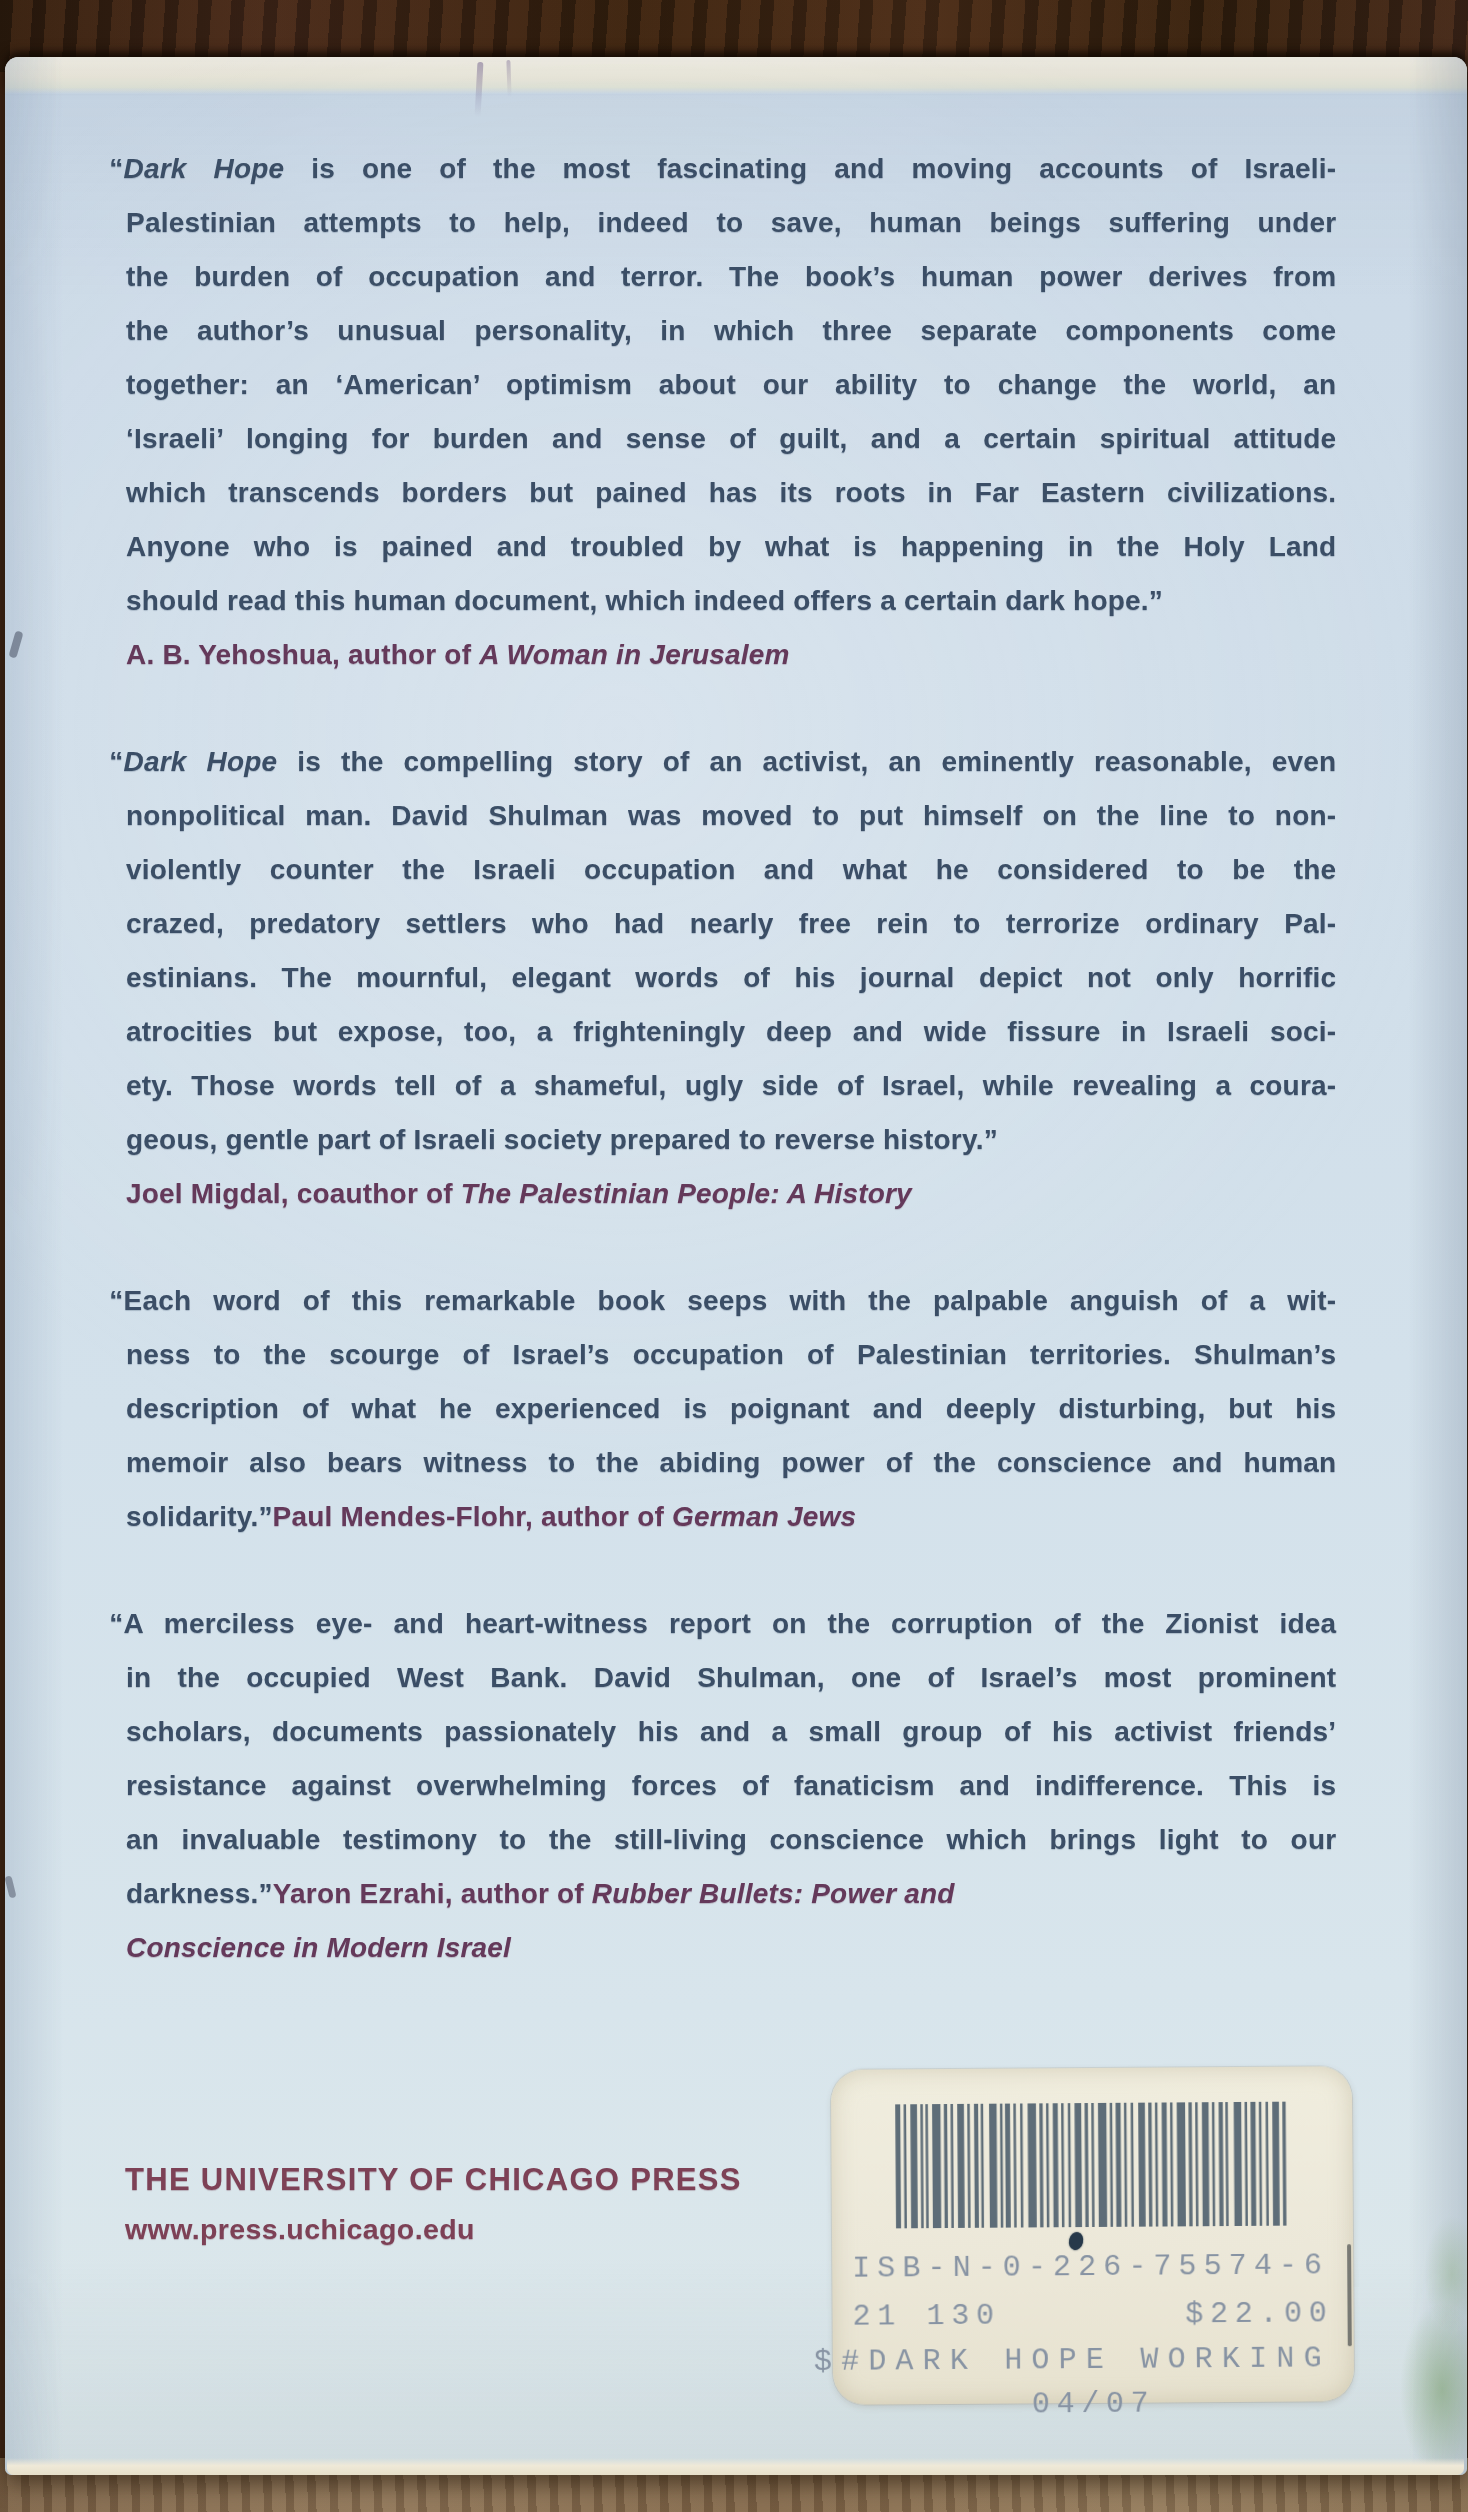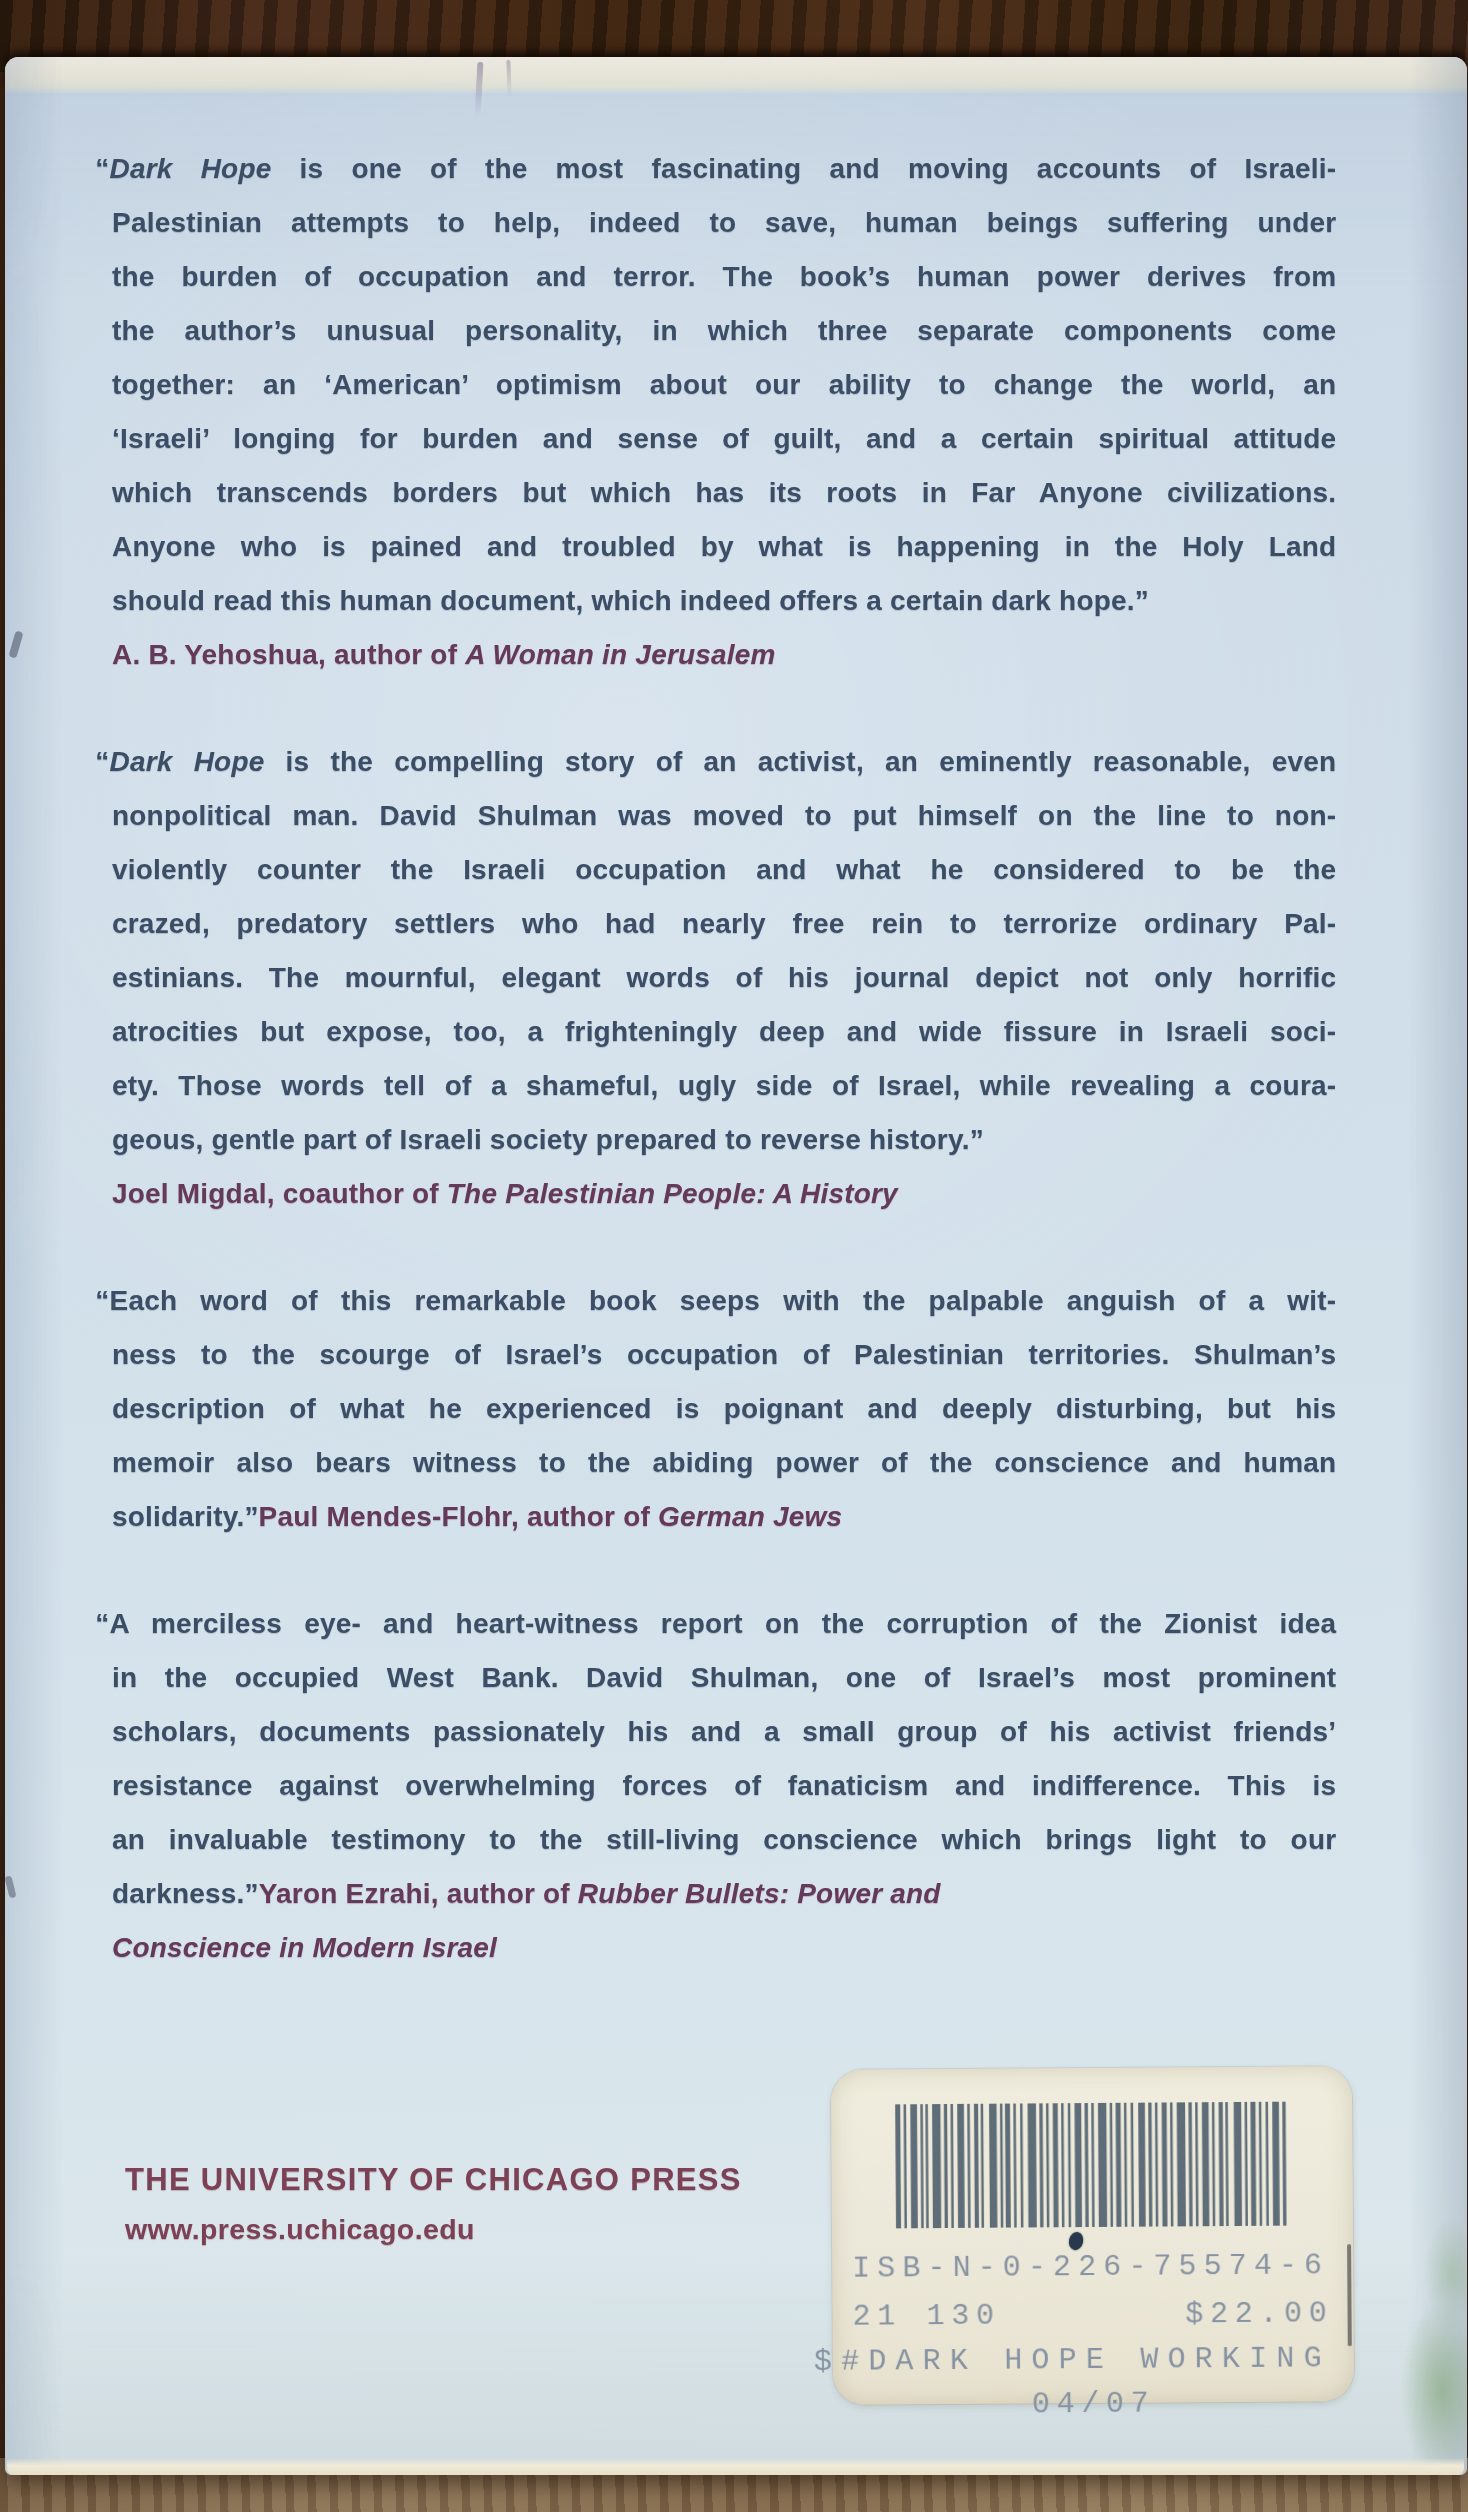--- a/index.html
+++ b/index.html
@@ -40,21 +40,21 @@
     background:linear-gradient(rgba(96,78,128,0.35),rgba(96,78,128,0));transform:rotate(-2deg);border-radius:3.3px;}
   .speck-1{position:absolute;left:6.7px;top:574px;width:7.5px;height:27px;background:rgba(45,50,70,0.45);
     transform:rotate(16deg);border-radius:4.2px;}
   .speck-2{position:absolute;left:1.7px;top:1819px;width:6.7px;height:22px;background:rgba(45,50,70,0.40);
     transform:rotate(-14deg);border-radius:4.2px;}
   .green-smudge{position:absolute;right:0;bottom:8.4px;width:100px;height:276px;pointer-events:none;
     background:radial-gradient(60% 45% at 75% 72%, rgba(120,158,104,0.55), rgba(120,158,104,0) 70%),
                radial-gradient(40% 30% at 85% 30%, rgba(130,165,115,0.35), rgba(130,165,115,0) 70%);}
 
   
-  .quotes{position:absolute;left:107px;right:131px;top:85px;
+  .quotes{position:absolute;left:121px;right:131px;top:85px;
     color:#3b4e66;font-weight:bold;font-size:28px;line-height:54px;letter-spacing:0.2px;
     filter:blur(0.4px);}
   .quote{margin:0 0 53px 0;}
   .qline{text-align:justify;text-align-last:justify;text-shadow:0 0.8px 0.8px rgba(70,90,115,0.28);}
   .qline.first{text-indent:-16.7px;}
   .qline.last{text-align-last:left;}
   .qline em, .attr em{font-style:italic;}
   .attr{color:#64395a;text-align:left;text-shadow:0 0.8px 0.8px rgba(100,60,90,0.28);}
   .split{display:flex;justify-content:flex-start;align-items:baseline;text-align-last:auto;}
   .split .attr-inline{color:#64395a;text-shadow:0 0.8px 0.8px rgba(100,60,90,0.28);}
@@ -99,21 +99,21 @@
 
     <div class="quotes">
 
       <section class="quote">
         <div class="qline first"><span>“</span><em>Dark Hope</em><span> is one of the most fascinating and moving accounts of Israeli-</span></div>
         <div class="qline">Palestinian attempts to help, indeed to save, human beings suffering under</div>
         <div class="qline">the burden of occupation and terror. The book’s human power derives from</div>
         <div class="qline">the author’s unusual personality, in which three separate components come</div>
         <div class="qline">together: an ‘American’ optimism about our ability to change the world, an</div>
         <div class="qline">‘Israeli’ longing for burden and sense of guilt, and a certain spiritual attitude</div>
-        <div class="qline">which transcends borders but which has its roots in Far Anyone civilizations.</div>
+        <div class="qline">which transcends borders but pained has its roots in Far Eastern civilizations.</div>
         <div class="qline">Anyone who is pained and troubled by what is happening in the Holy Land</div>
         <div class="qline last">should read this human document, which indeed offers a certain dark hope.”</div>
         <div class="attr"><span>A. B. Yehoshua, author of </span><em>A Woman in Jerusalem</em></div>
       </section>
 
       <section class="quote">
         <div class="qline first"><span>“</span><em>Dark Hope</em><span> is the compelling story of an activist, an eminently reasonable, even</span></div>
         <div class="qline">nonpolitical man. David Shulman was moved to put himself on the line to non-</div>
         <div class="qline">violently counter the Israeli occupation and what he considered to be the</div>
         <div class="qline">crazed, predatory settlers who had nearly free rein to terrorize ordinary Pal-</div>

